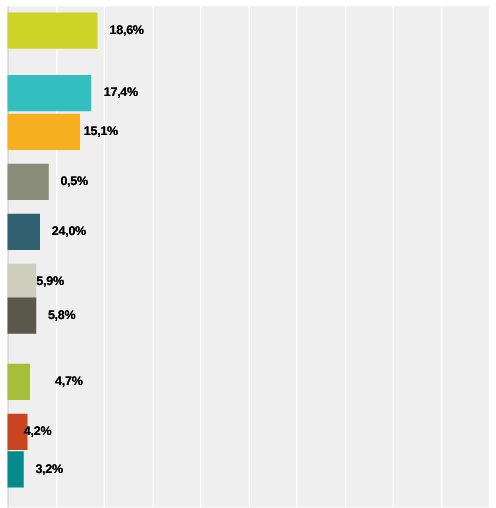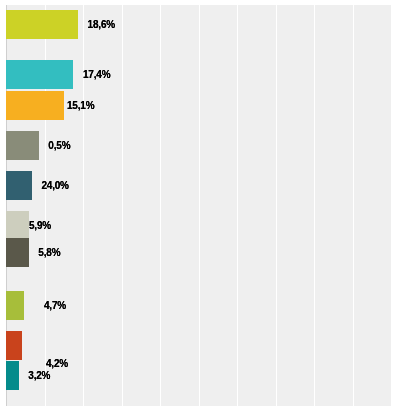--- a/index.html
+++ b/index.html
@@ -76,21 +76,21 @@
       <div class="bar-label" style="left: 38.33px; color: rgb(0, 0, 0);">5,8%</div>
     </div>
 
     <div class="bar-row" style="top: 291.36px;">
       <div class="bar" style="width: 18.1px; background: rgb(167, 190, 58);"></div>
       <div class="bar-label" style="left: 19px; color: rgb(0, 0, 0); margin-left: 25px;">4,7%</div>
     </div>
 
     <div class="bar-row" style="top: 331.49px;">
       <div class="bar" style="width: 16.17px; background: rgb(201, 67, 28);"></div>
-      <div class="bar-label" style="left: 46px; color: rgb(0, 0, 0); margin-top: 18px;">4,2%</div>
+      <div class="bar-label" style="left: 19px; color: rgb(0, 0, 0);">4,2%</div>
     </div>
 
     <div class="bar-row" style="top: 361px;">
       <div class="bar" style="width: 12.32px; background: rgb(5, 139, 139);"></div>
       <div class="bar-label" style="left: 28.32px; color: rgb(0, 0, 0);">3,2%</div>
     </div>
 
   </div>
 </div>
 

